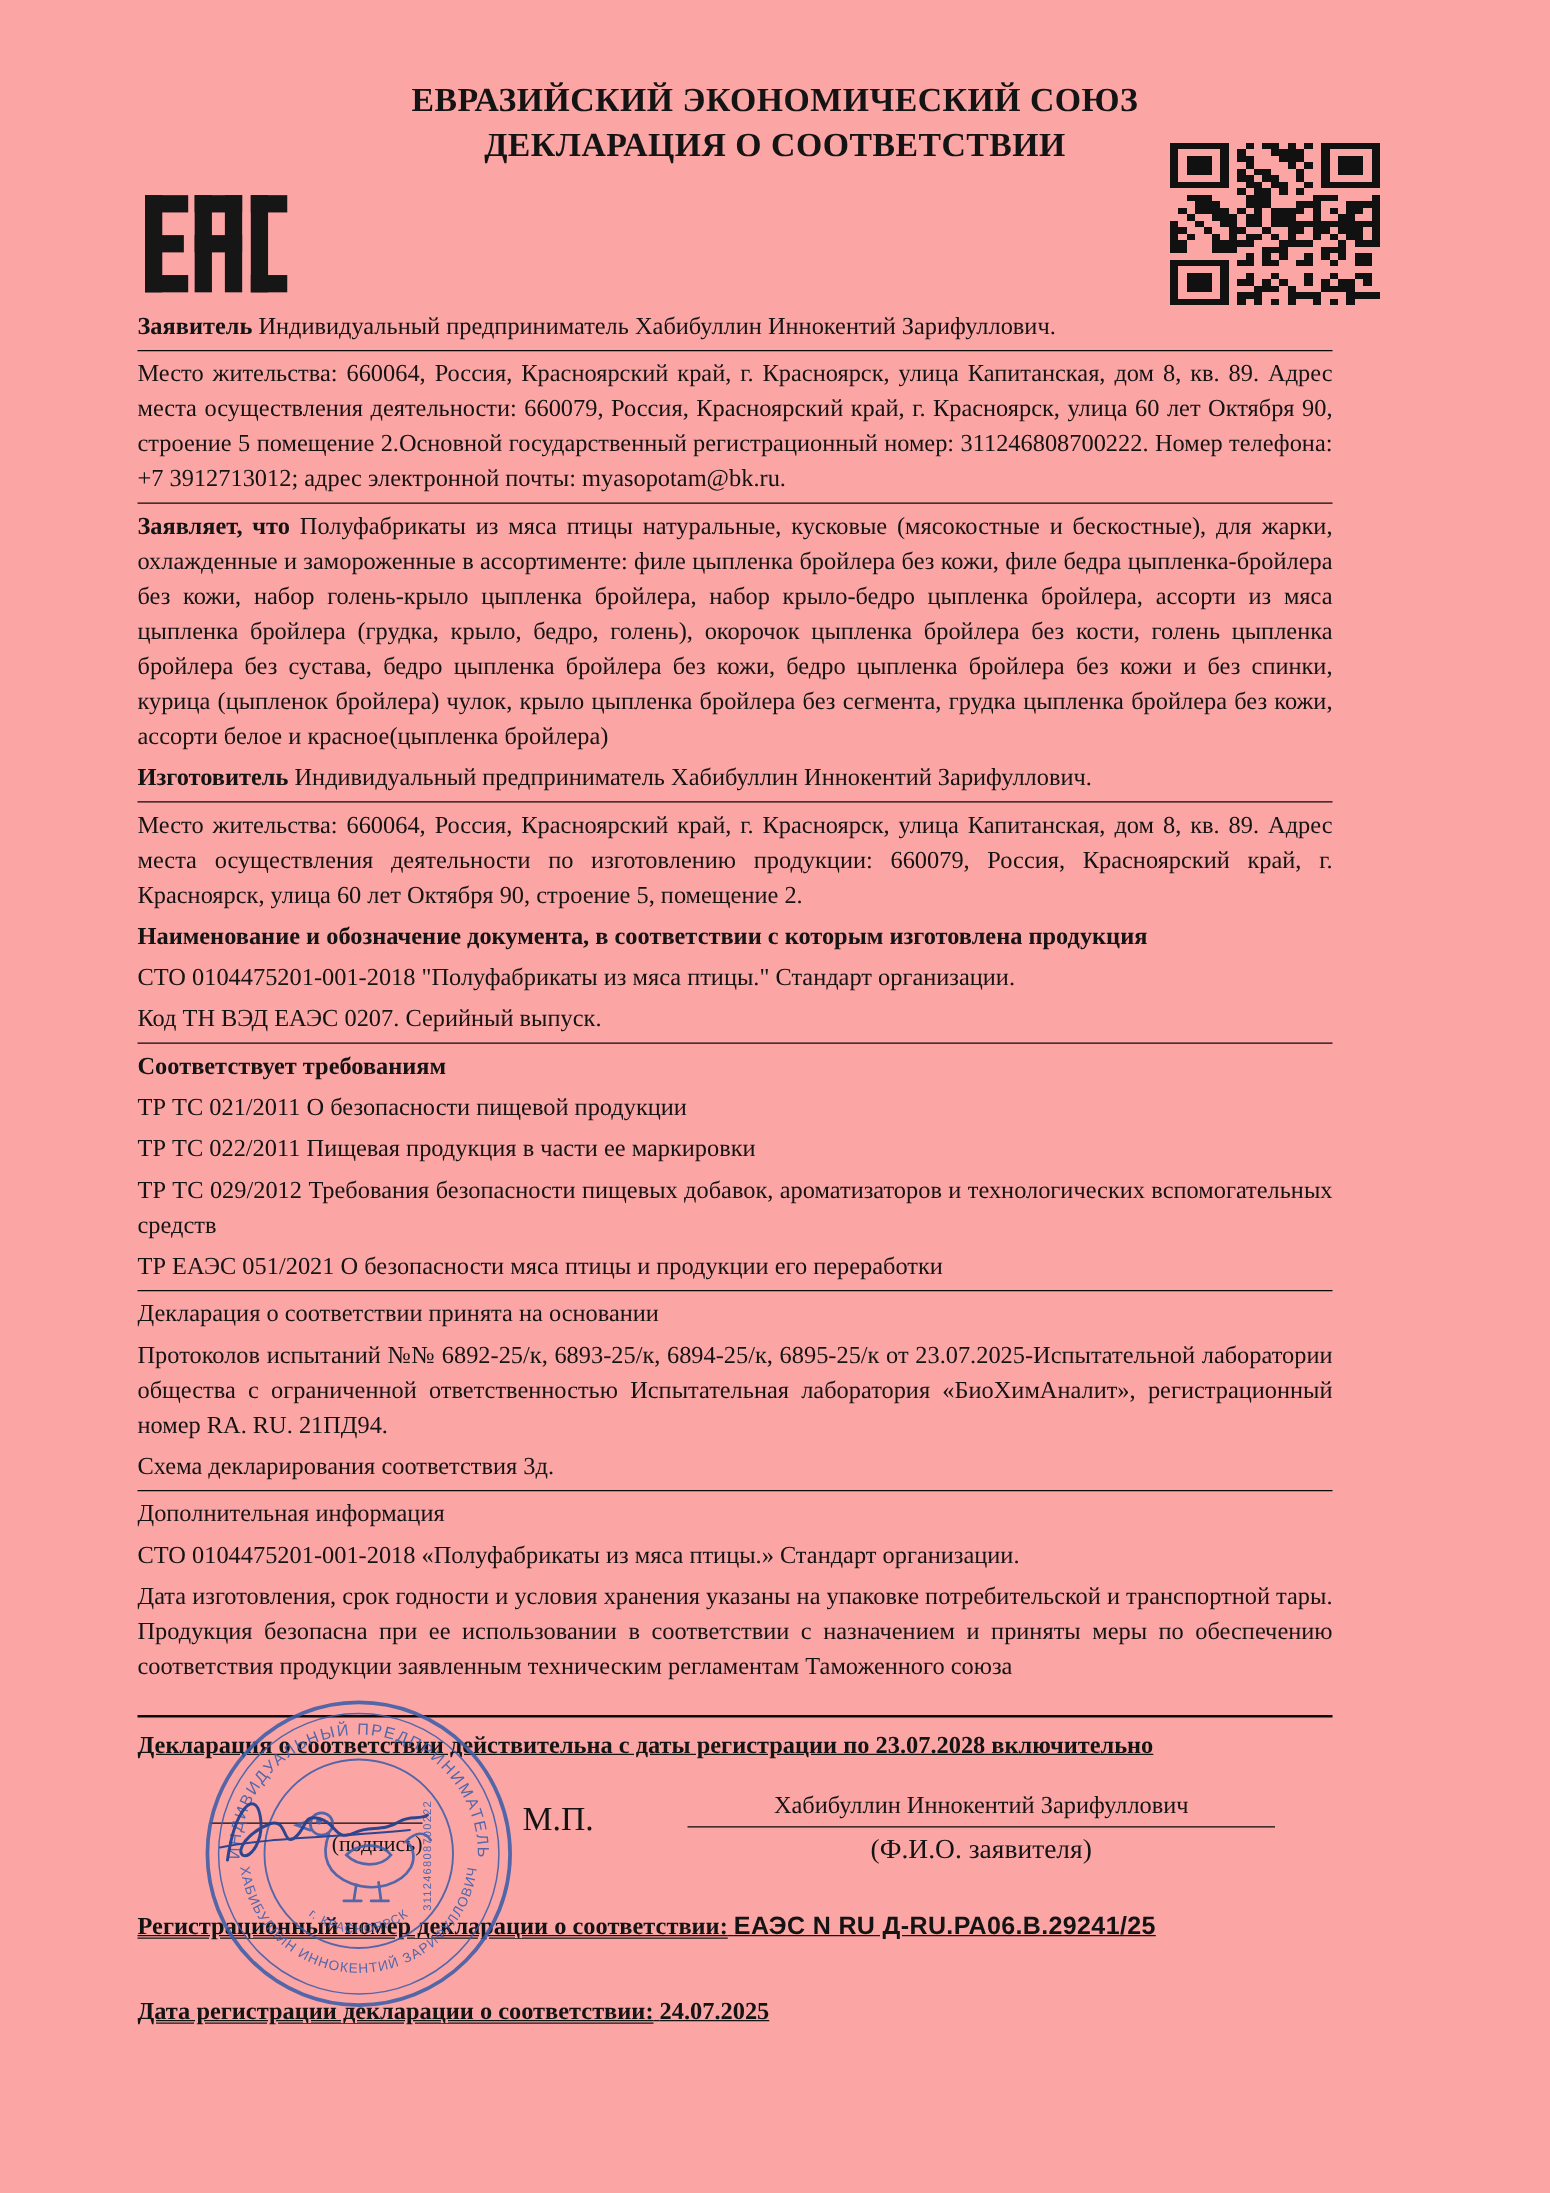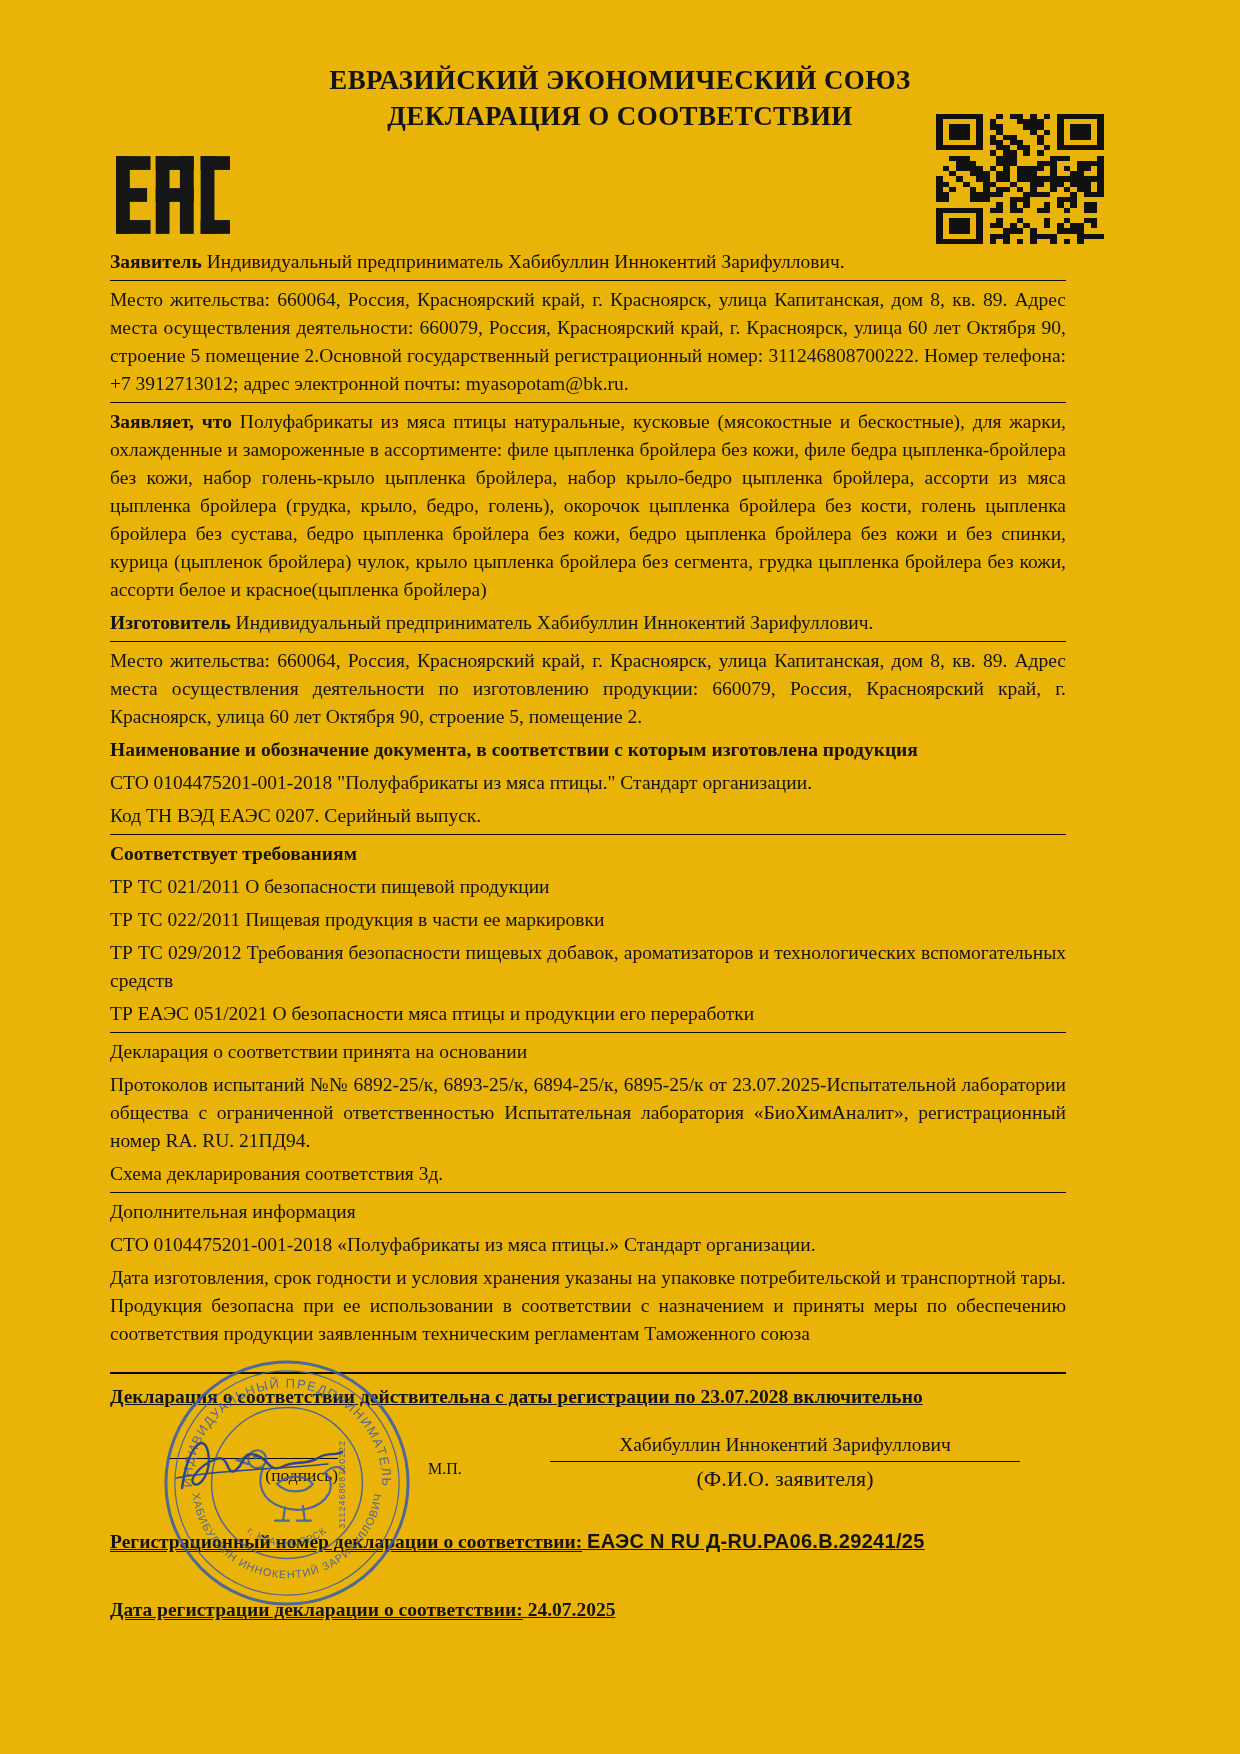--- a/index.html
+++ b/index.html
@@ -3,21 +3,21 @@
 <meta charset="utf-8">
 <style>
   * { box-sizing: border-box; }
   html,body { margin:0; padding:0; }
   body {
     width:1240px; height:1754px;
     background:#ffffff;
     font-family:"Liberation Serif", serif;
     color:#141414;
   }
-  .page { position:relative; width:1240px; height:1754px; background:#eab308; overflow:hidden; }
+  .page { position:relative; width:1240px; height:1754px; background:#fca5a5; overflow:hidden; }
 
   
   .hdr { position:absolute; top:62px; left:120px; width:1000px; text-align:center; }
   .hdr-line { font-size:27px; font-weight:bold; line-height:36px; letter-spacing:.4px; }
 
   .eac { position:absolute; left:116px; top:150px; width:114px; height:90px; }
   .eac svg { display:block; width:100%; height:100%; fill:#161616; }
 
   .qr { position:absolute; left:936px; top:114px; width:168px; height:130px; }
   .qr svg { display:block; width:100%; height:100%; fill:#111; shape-rendering:crispEdges; }
@@ -35,21 +35,21 @@
   .validity {
     margin-top:24px !important;
     border-top:2px solid #0a0a0a;
     padding-top:9px;
     font-weight:bold;
   }
   .sig-area { position:relative; height:92px; margin-top:12px; }
   .sig-left { position:absolute; left:58px; top:0; width:170px; text-align:right; }
   .sig-line { height:36px; border-bottom:1.6px solid #0a0a0a; }
   .sig-caption { font-size:17.5px; padding-top:2px; }
-  .mp { position:absolute; left:308px; top:32px; font-size:16px;margin-left:10px; }
+  .mp { position:absolute; left:308px; top:18px; font-size:27px; }
   .fio { position:absolute; left:440px; top:0; width:470px; text-align:center; }
   .fio-name { padding:8px 6px 2px 6px; border-bottom:1.6px solid #0a0a0a; }
   .fio-caption { font-size:22px; padding-top:3px; }
 
   .reg { margin-top:12px !important; font-weight:bold; }
   .date { margin-top:40px !important; font-weight:bold; }
   .u { text-decoration:underline; text-underline-offset:3px; }
   .regval { font-family:"Liberation Sans", sans-serif; font-size:20px; letter-spacing:.3px; }
 
   

